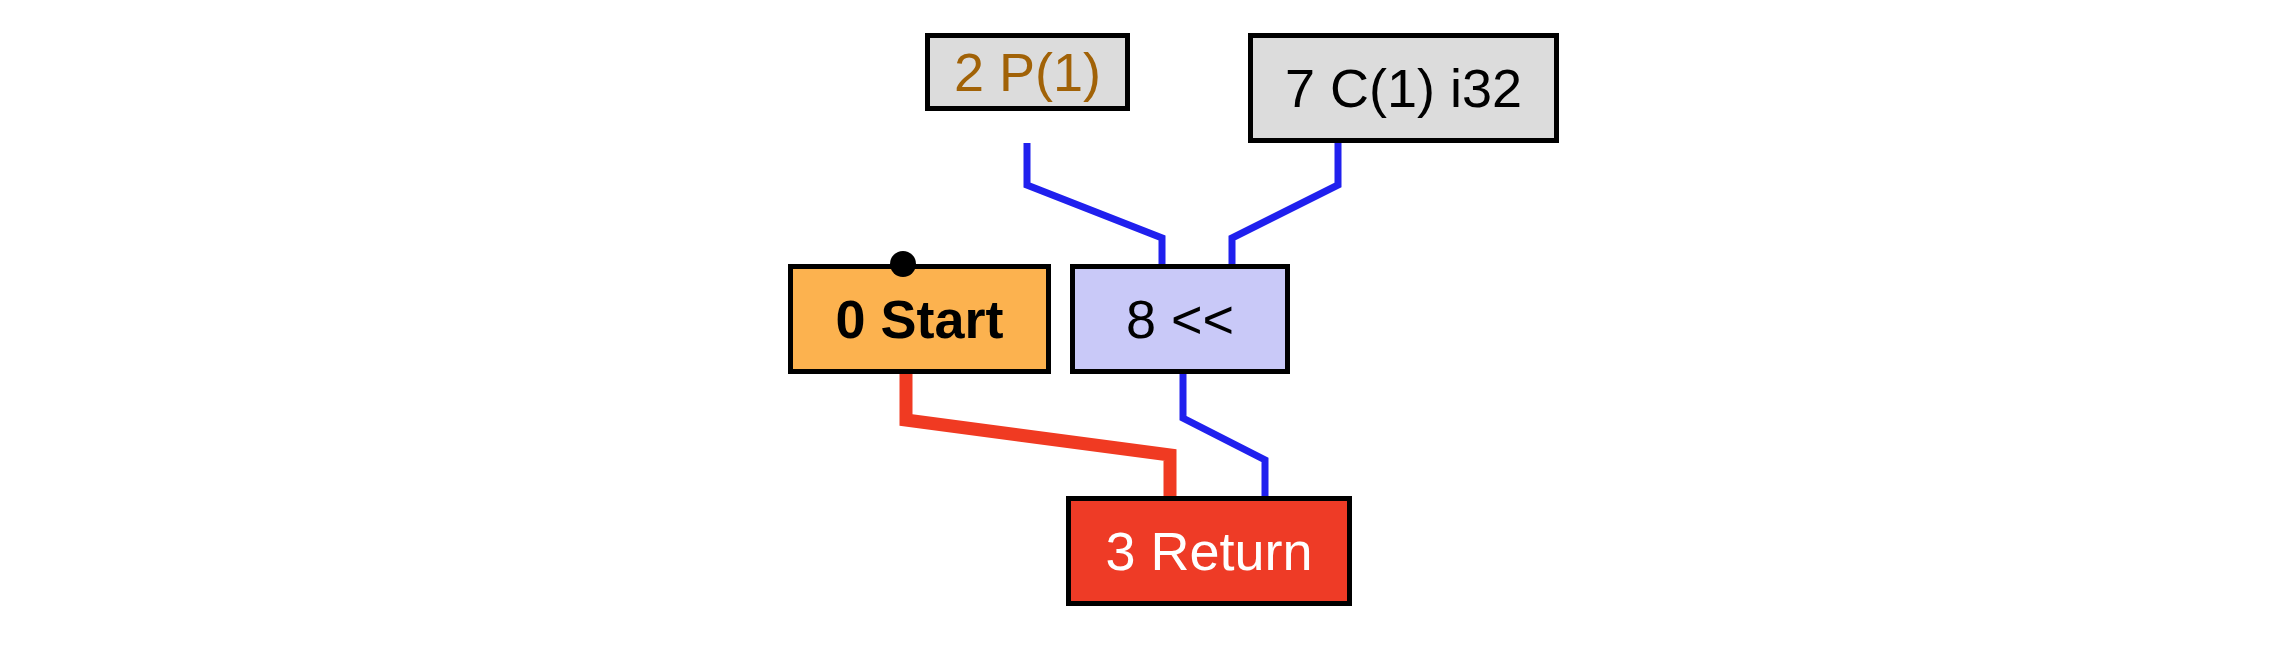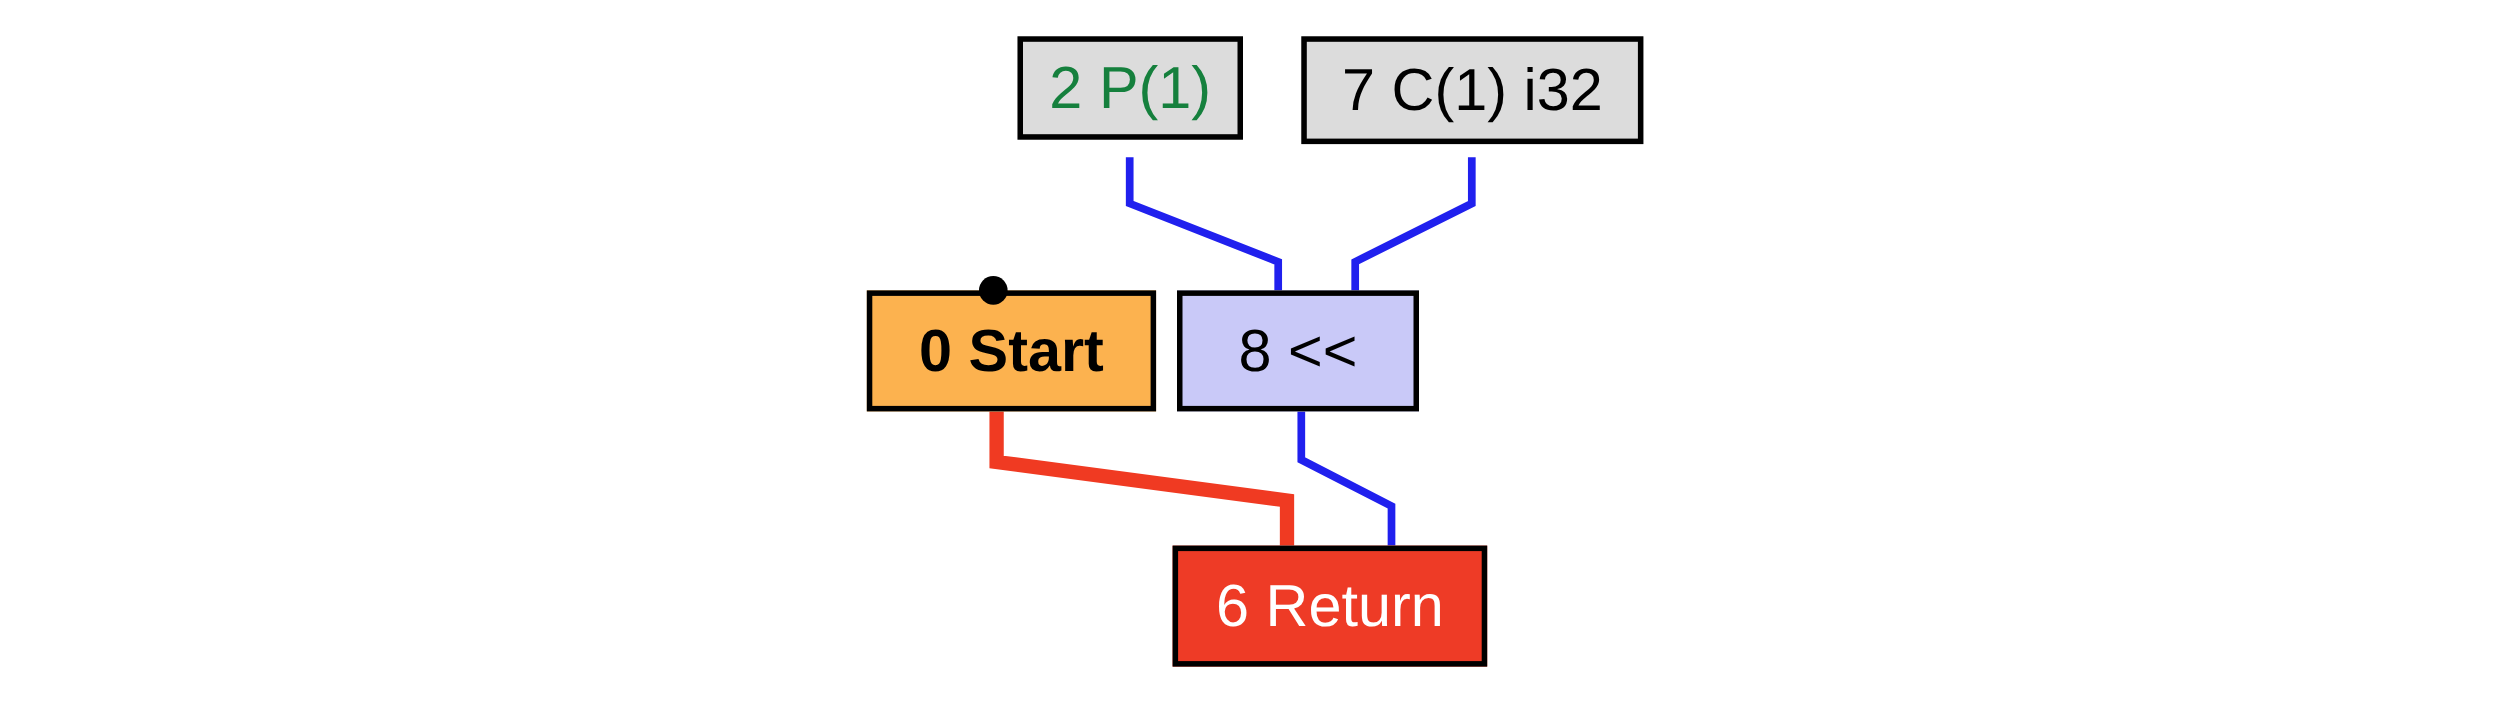--- a/index.html
+++ b/index.html
@@ -78,31 +78,31 @@
 <div id="canvas" style="width: 2284px; height: 651px; background: rgb(255, 255, 255);">
 
   <svg id="edge-layer" viewBox="0 0 2284 651" width="2284" height="651" xmlns="http://www.w3.org/2000/svg">
       <polyline points="1027,143 1027,185 1162,238 1162,264" fill="none" stroke="#2020ee" stroke-width="7" stroke-linejoin="miter" stroke-linecap="butt"></polyline>
       <polyline points="1338,143 1338,185 1232,238 1232,264" fill="none" stroke="#2020ee" stroke-width="7" stroke-linejoin="miter" stroke-linecap="butt"></polyline>
       <polyline points="1183,374 1183,418 1265,460 1265,496" fill="none" stroke="#2020ee" stroke-width="7" stroke-linejoin="miter" stroke-linecap="butt"></polyline>
       <polyline points="906,374 906,420 1170,455 1170,496" fill="none" stroke="#f03a22" stroke-width="13" stroke-linejoin="miter" stroke-linecap="butt"></polyline>
     </svg>
 
   <div id="node-layer">
-      <div class="node grey" style="left: 925px; top: 33px; width: 205px; height: 94px; background: rgb(220, 220, 220); color: #15803d; font-weight: 400;">
+      <div class="node grey" style="left: 925px; top: 33px; width: 205px; height: 78px; background: rgb(220, 220, 220); color: #a16207; font-weight: 400;">
         <span class="node-label">2 P(1)</span>
       </div>
-      <div class="node grey" style="left: 1183px; top: 33px; width: 311px; height: 98px; background: rgb(220, 220, 220); color: rgb(0, 0, 0); font-weight: 400;">
+      <div class="node grey" style="left: 1248px; top: 33px; width: 311px; height: 110px; background: rgb(220, 220, 220); color: rgb(0, 0, 0); font-weight: 400;">
         <span class="node-label">7 C(1) i32</span>
       </div>
       <div class="node orange" style="left: 788px; top: 264px; width: 263px; height: 110px; background: rgb(252, 178, 79); color: rgb(0, 0, 0); font-weight: 700;">
         <span class="node-label">0 Start</span>
       </div>
       <div class="node lavender" style="left: 1070px; top: 264px; width: 220px; height: 110px; background: rgb(201, 201, 248); color: rgb(0, 0, 0); font-weight: 400;">
         <span class="node-label">8 &lt;&lt;</span>
       </div>
       <div class="node red" style="left: 1066px; top: 496px; width: 286px; height: 110px; background: rgb(238, 59, 38); color: rgb(255, 255, 255); font-weight: 400;">
-        <span class="node-label">6 Return</span>
+        <span class="node-label">3 Return</span>
       </div>
       <div class="start-dot" style="left: 890px; top: 251px; width: 26px; height: 26px; background: rgb(0, 0, 0);"></div>
     </div>
 
 </div>
 
 </body></html>

